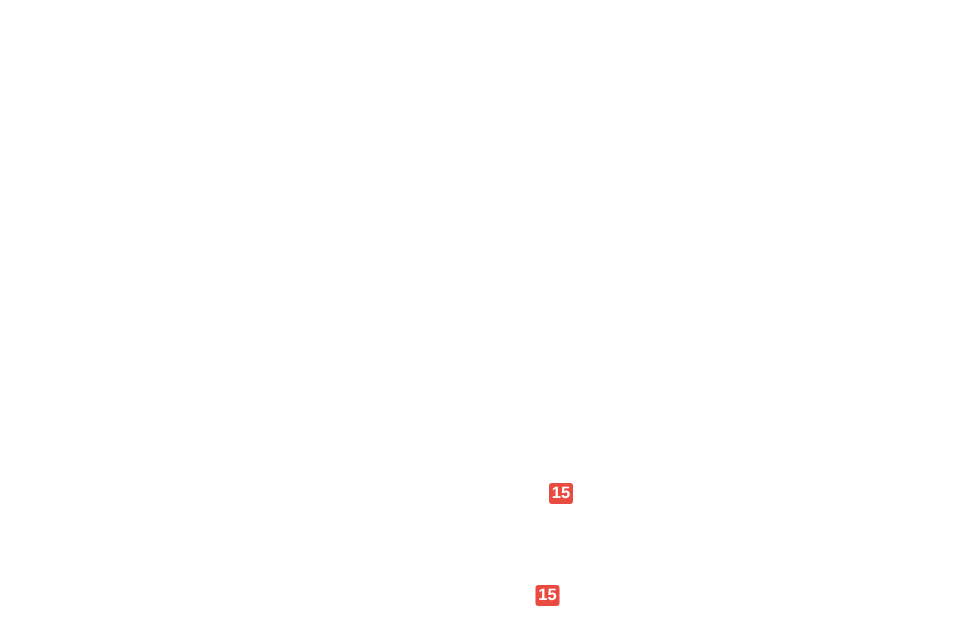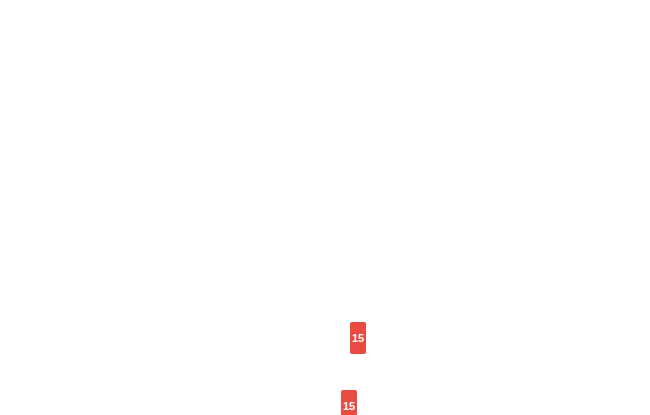--- a/index.html
+++ b/index.html
@@ -15,33 +15,34 @@
     background: #ffffff;
   }
   .canvas {
     position: absolute;
     inset: 0;
     background: var(--page-bg, #ffffff);
   }
   .count-badge {
     position: absolute;
     width: 16px;
-    height: 32px;
+    height: 14px;
     background: var(--badge-bg, #ea4b41);
     color: var(--badge-fg, #ffffff);
     border-radius: 2px;
     display: flex;
     align-items: center;
     justify-content: center;
     font-size: 11px;
     font-weight: bold;
     line-height: 1;
     text-align: center;
     cursor: pointer;
     user-select: none;
+    margin-left: 16px;
   }
   .count-badge.badge-upper {
     left: 350px;
     top: 322px;
   }
   .count-badge.badge-lower {
     left: 341px;
     top: 390px;
   }
 </style>

